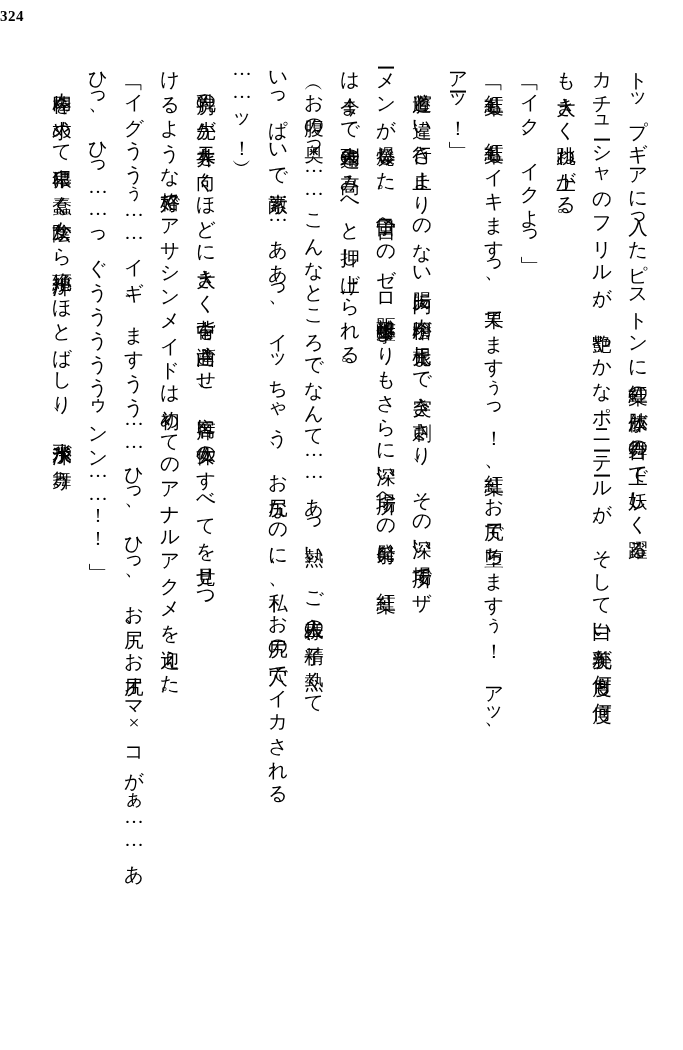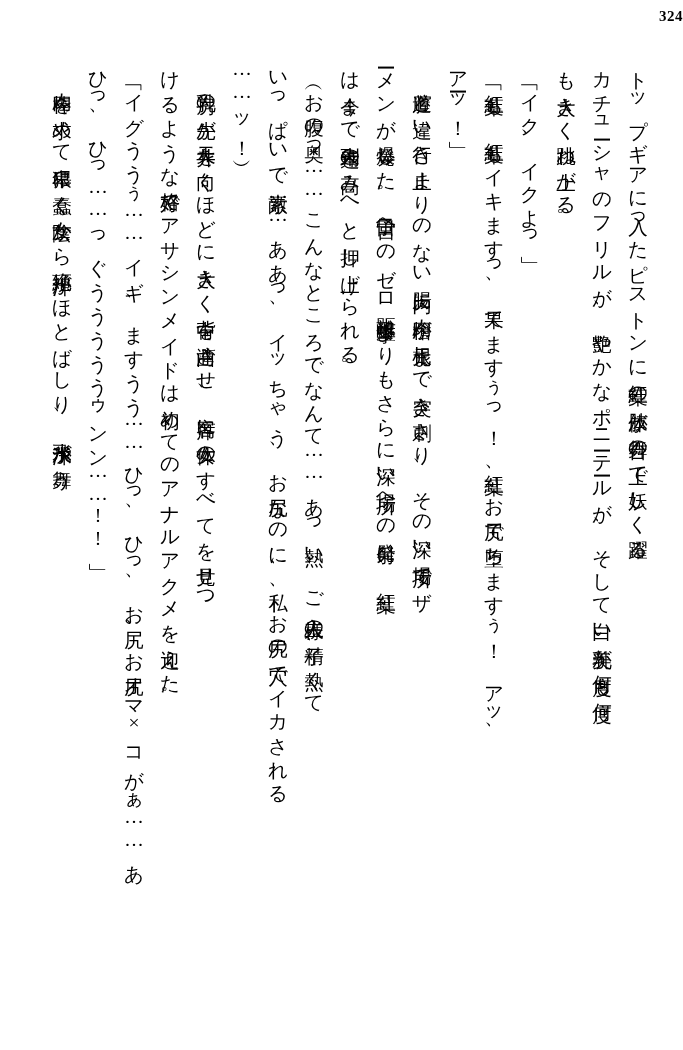--- a/index.html
+++ b/index.html
@@ -18,21 +18,21 @@
     position: relative;
     width: 683px;
     height: 1050px;
     background: #ffffff;
   }
   #page-number {
     position: absolute;
     top: 8px;
     left: 0;
     width: 683px;
-    text-align: right;
+    text-align: left;
     font-size: 15px;
     font-weight: bold;
     font-family: "Liberation Serif", "DejaVu Serif", serif;
     letter-spacing: 0.5px;
   }
   
   #text-body {
     position: absolute;
     top: 58px;
     right: 36px;

